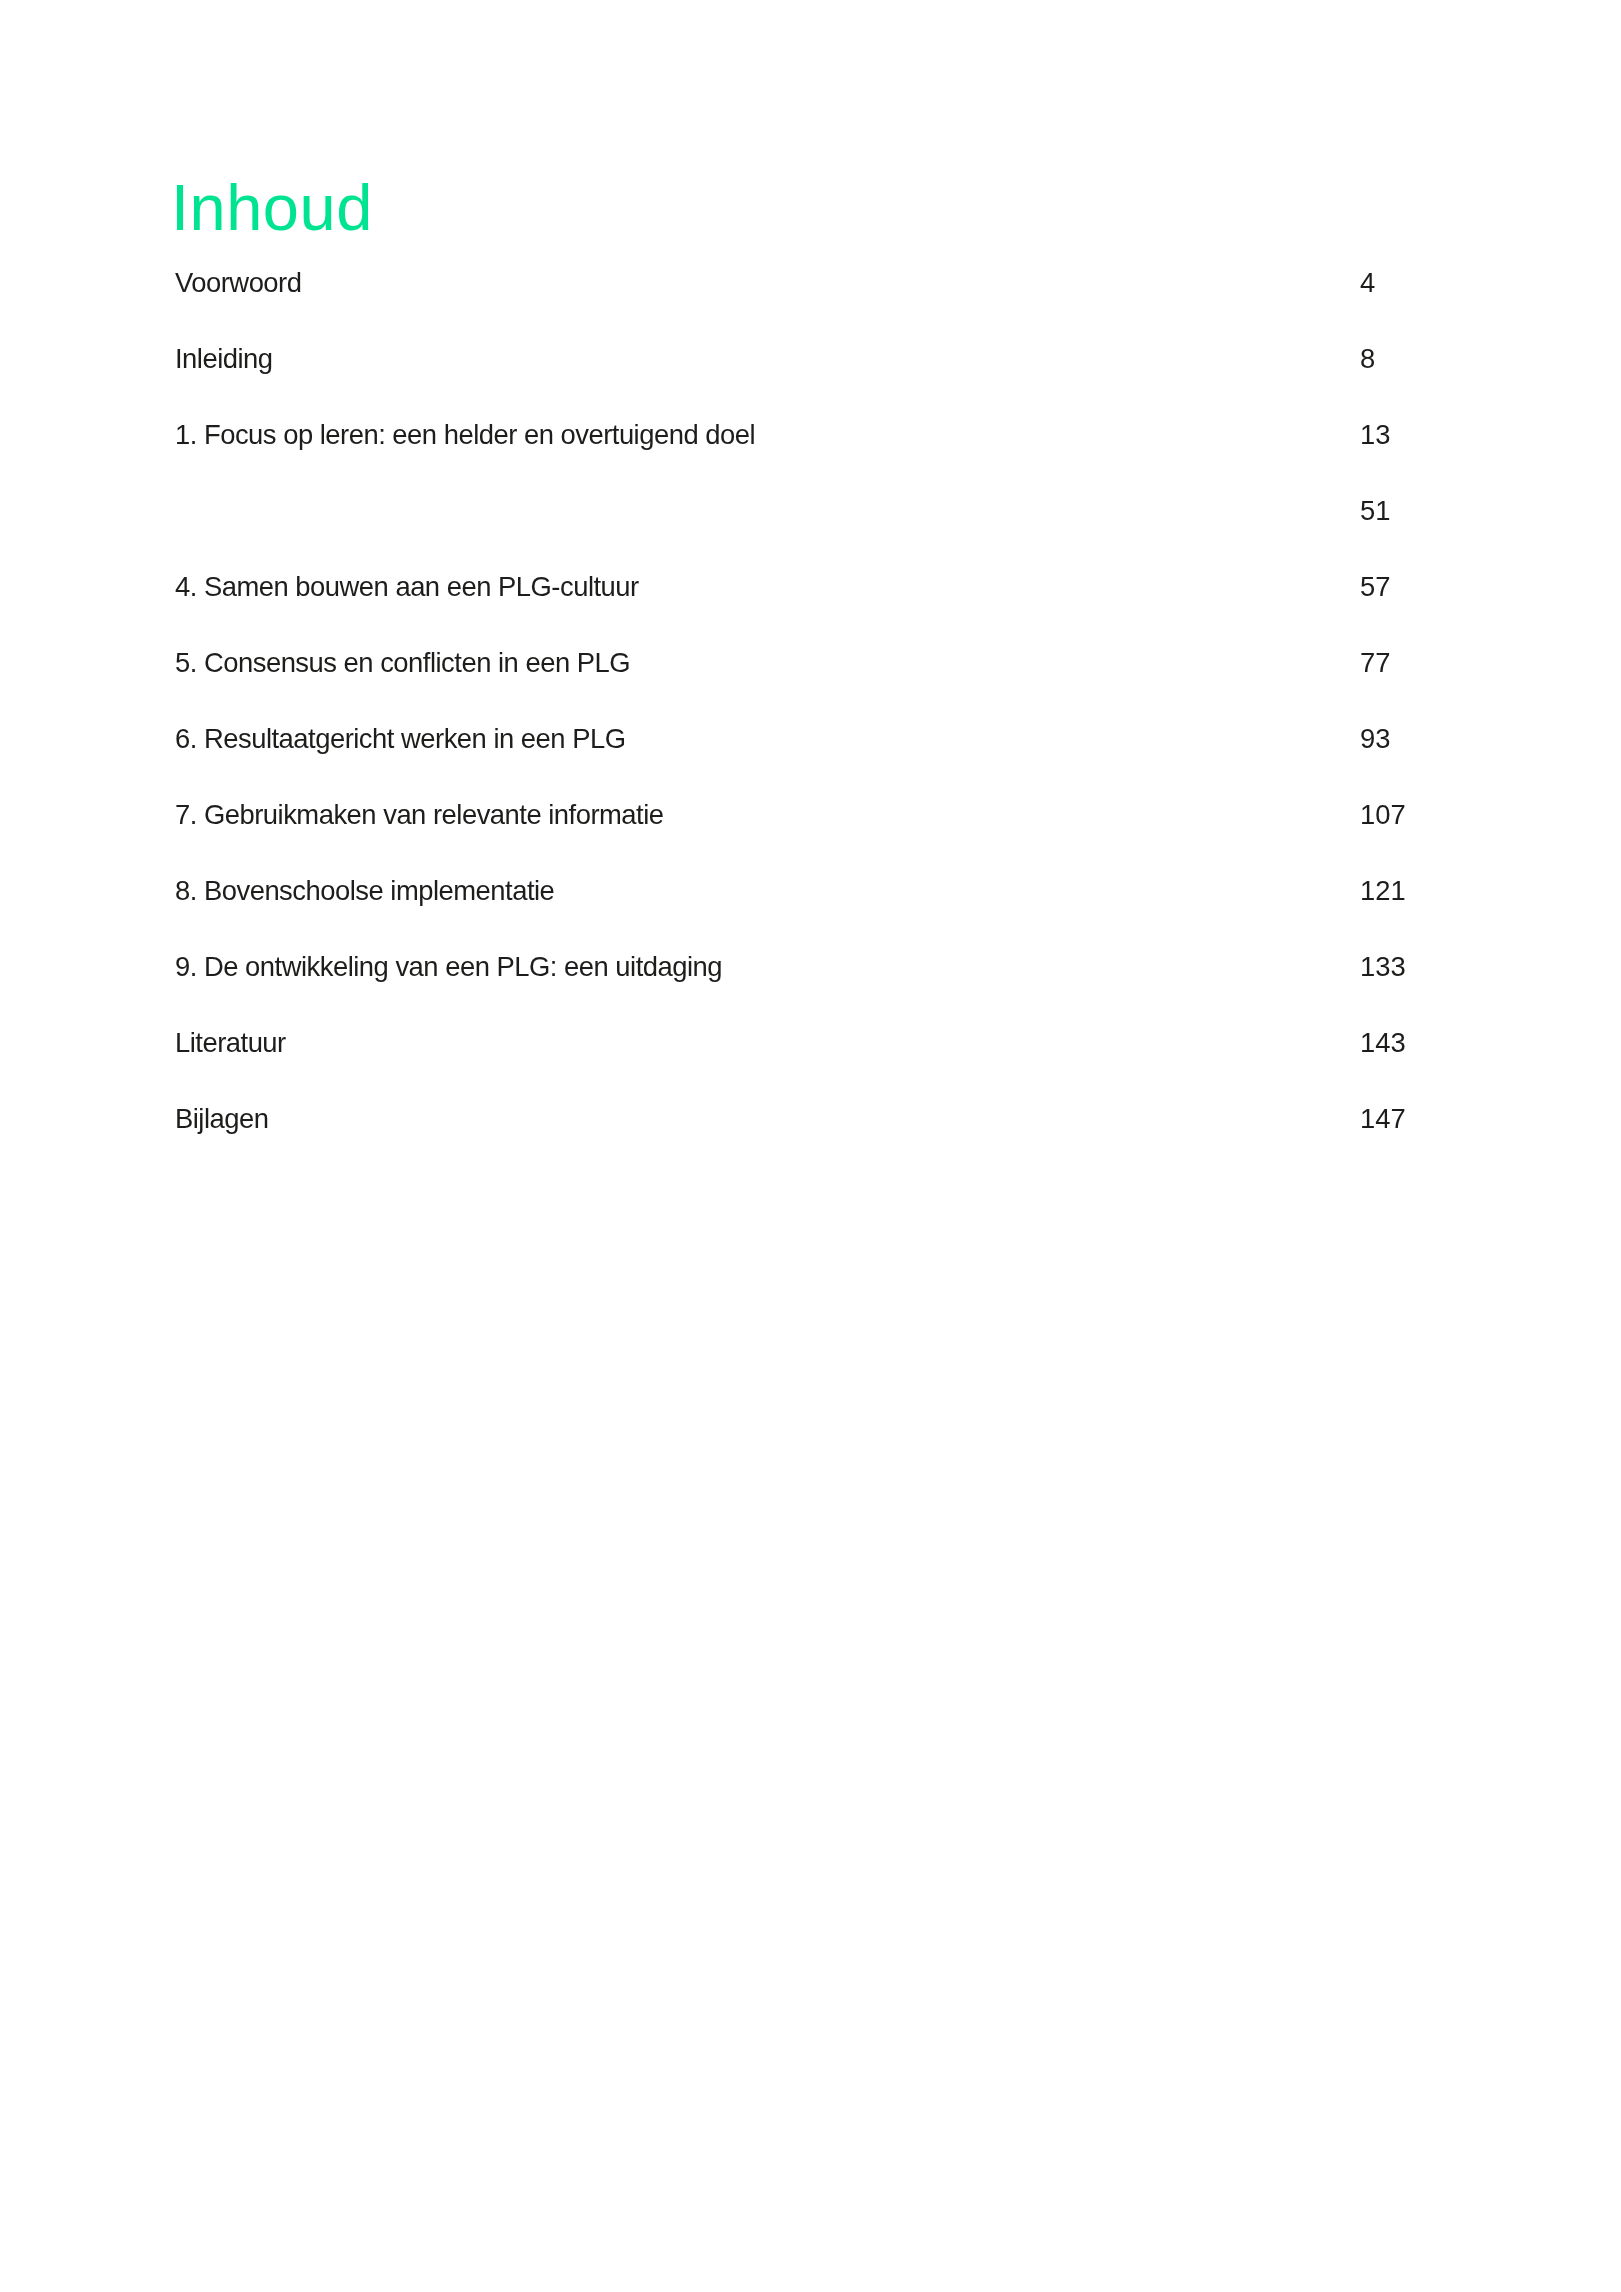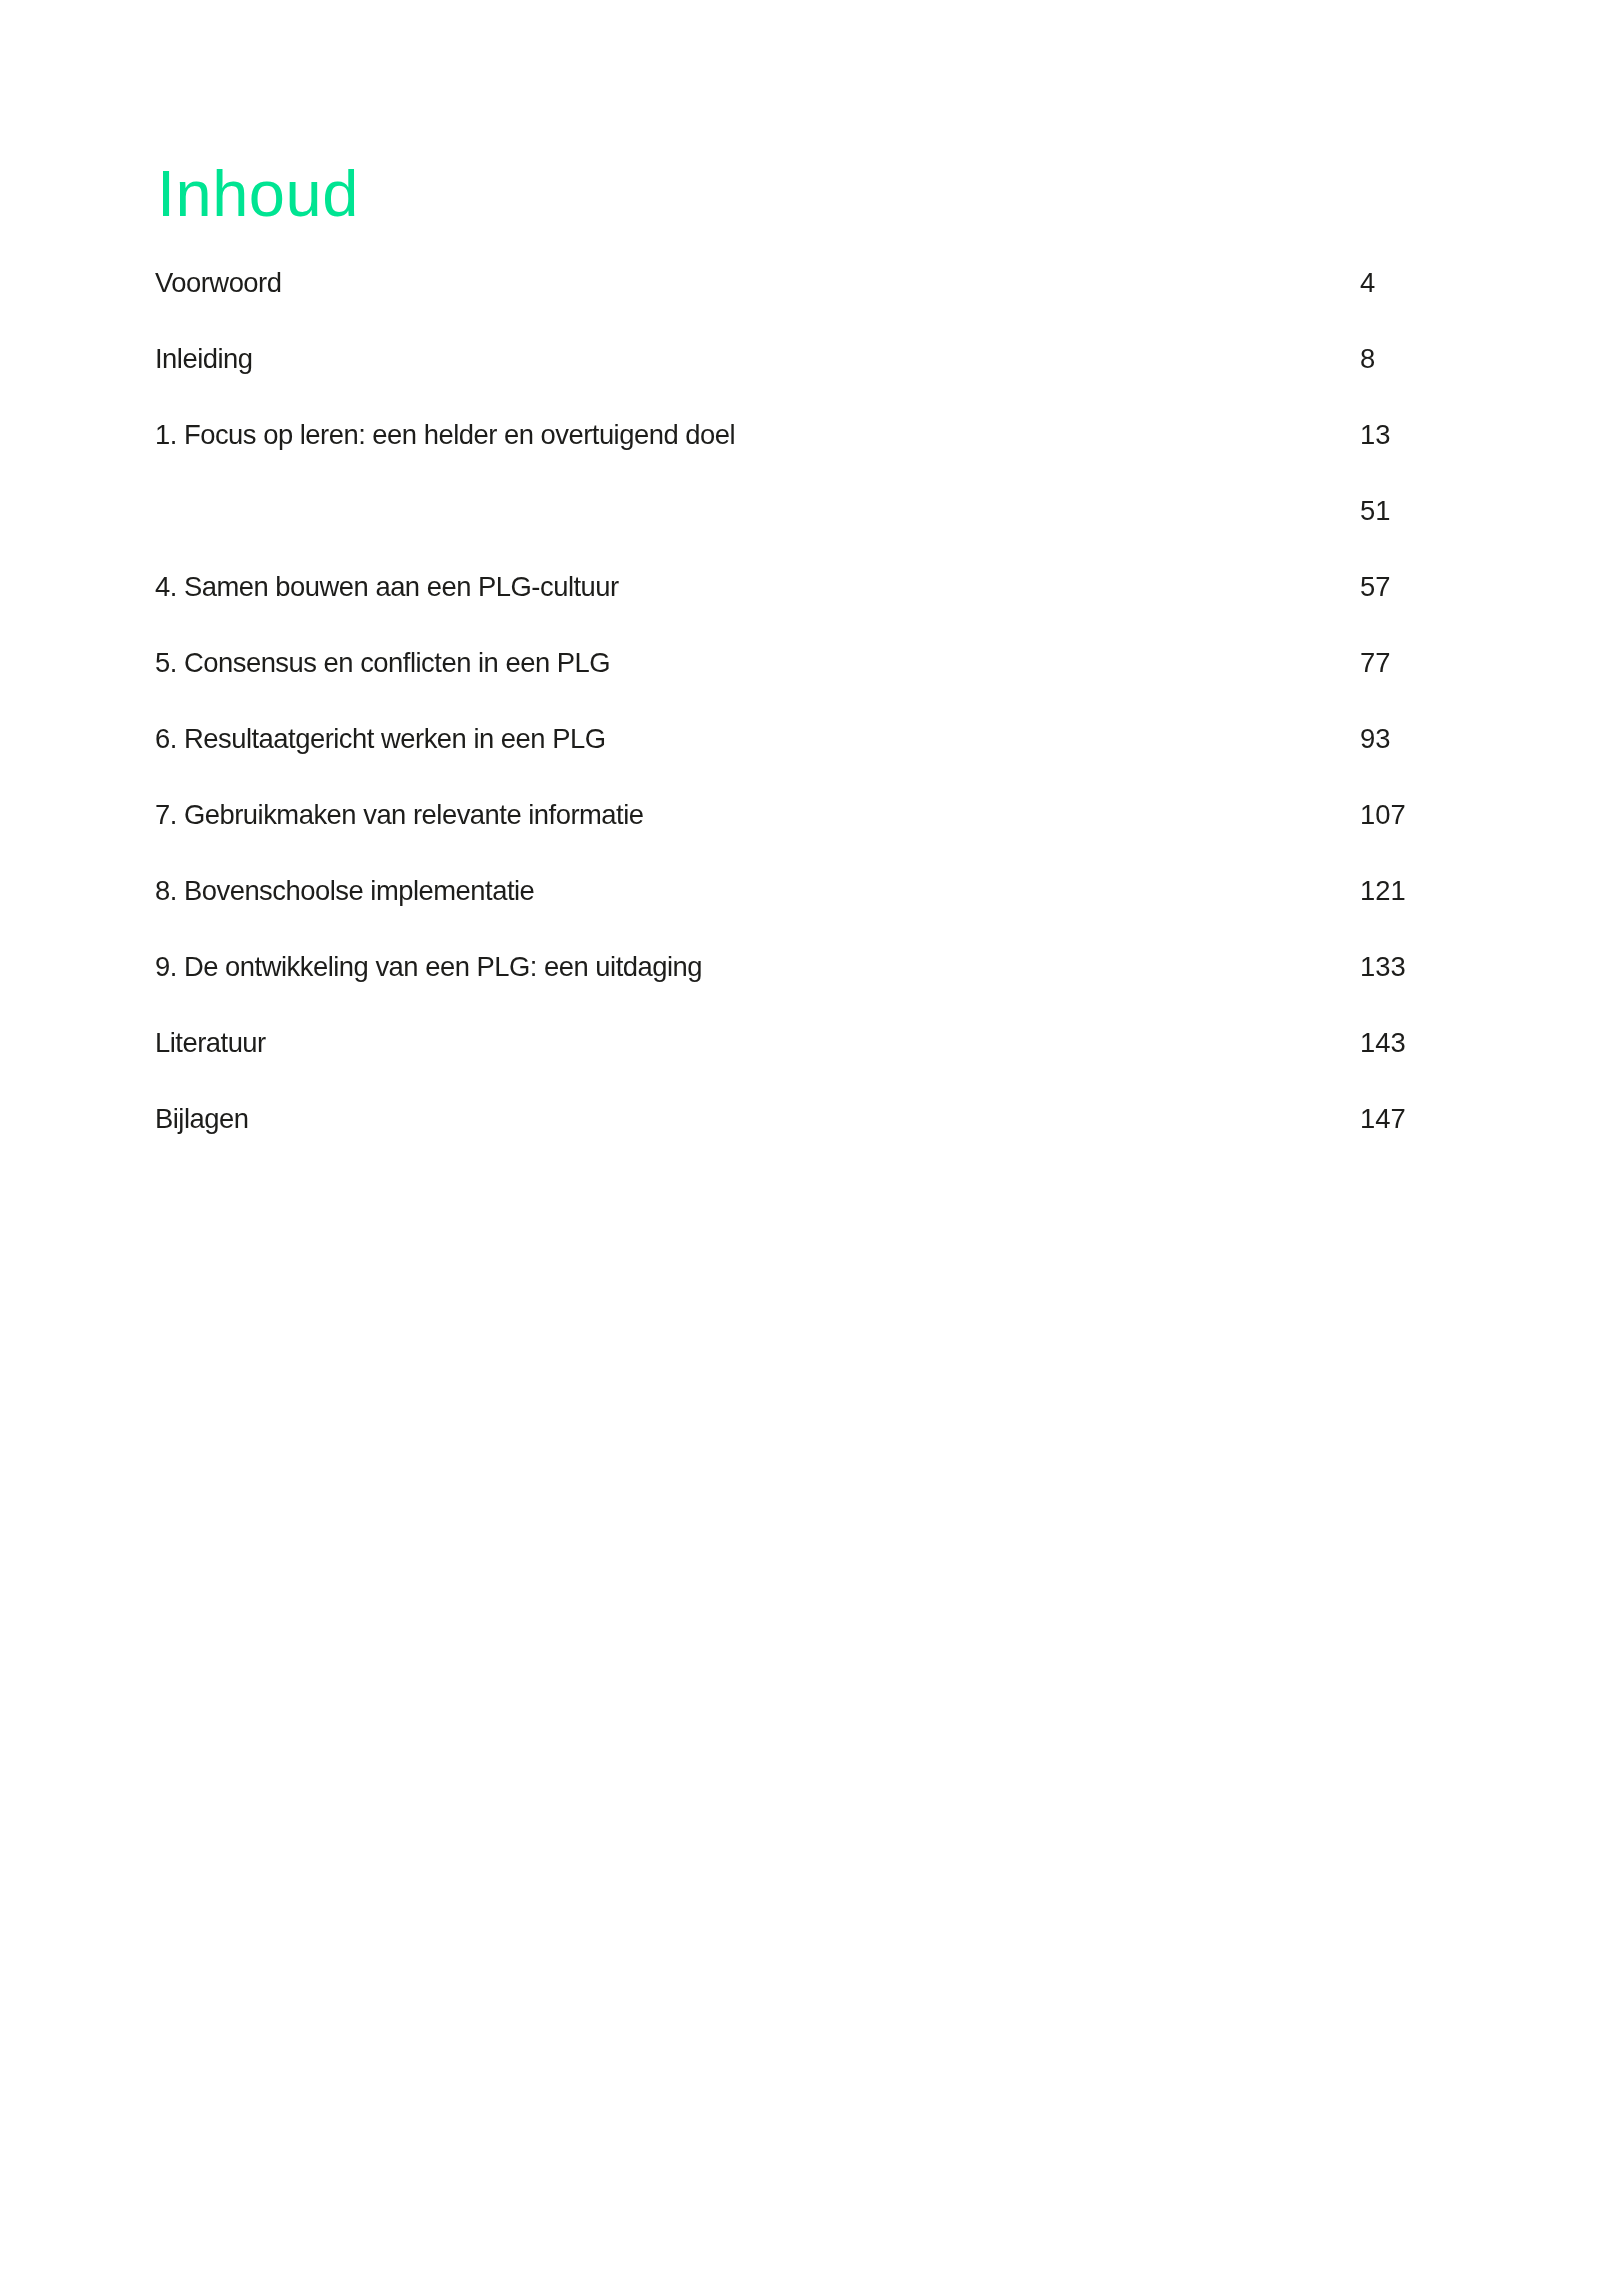--- a/index.html
+++ b/index.html
@@ -15,21 +15,21 @@
     position: relative;
     background: var(--paper);
     font-family: "Liberation Sans", sans-serif;
     color: var(--ink);
     overflow: hidden;
   }
   .page-title {
     position: absolute;
     left: 155px;
     top: 159px;
-    margin: 2px;
+    margin: 16px;
     font-size: 65px;
     font-weight: normal;
     line-height: 1;
     letter-spacing: 0.5px;
     color: var(--accent);
     white-space: nowrap;
   }
   .toc {
     position: absolute;
     left: 155px;
@@ -40,20 +40,21 @@
     position: relative;
     height: 76px;
     display: flex;
     align-items: center;
     font-size: 27.4px;
     letter-spacing: -0.5px;
     white-space: nowrap;
   }
   .toc-label {
     display: inline-block;
+    margin-left: 20px;
   }
   .toc-num {
     position: absolute;
     left: 1205px;
     top: 50%;
     transform: translateY(-50%);
     letter-spacing: 0;
   }
 </style>
 </head>

